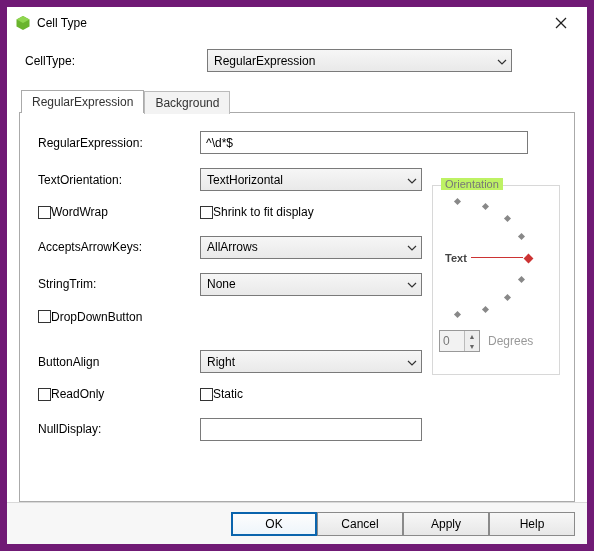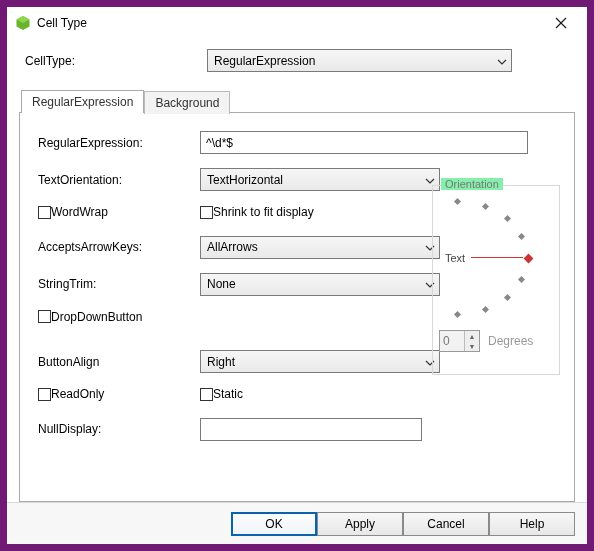--- a/index.html
+++ b/index.html
@@ -65,21 +65,21 @@
     font-size: 12px;
   }
   .combo .chev {
     position: absolute;
     right: 4px;
     top: 50%;
     transform: translateY(-50%);
     pointer-events: none;
   }
   .combo.wide { width: 305px; }
-  .combo.mid { width: 240px; }
+  .combo.mid { width: 222px; }
 
   .tabs-wrap {
     padding: 0 12px 0 12px;
     flex: 1;
     display: flex;
     flex-direction: column;
   }
   .tabbar {
     display: flex;
     align-items: flex-end;
@@ -159,30 +159,31 @@
     top: 72px;
     width: 128px;
     height: 190px;
     border: 1px solid #d8d8d8;
     padding: 6px 6px 6px 6px;
   }
   .orientation-box .legend {
     position: absolute;
     top: -8px;
     left: 8px;
-    background: #86efac;
+    background: #bef264;
     padding: 0 4px;
     color: #777;
     font-size: 11px;
   }
   .dial {
     position: relative;
     width: 116px;
     height: 130px;
     margin-top: 2px;
+    font-weight: bold;
   }
   .dot {
     position: absolute;
     width: 5px; height: 5px;
     transform: rotate(45deg);
     background: #888;
   }
   .dot.red { background: #c33; }
   .dial .textlabel {
     position: absolute;
@@ -418,18 +419,18 @@
           </div>
           <span class="deg-label">Degrees</span>
         </div>
       </div>
 
     </div>
   </div>
 
   <div class="footer">
     <div class="btn default">OK</div>
+    <div class="btn">Cancel</div>
     <div class="btn">Apply</div>
-    <div class="btn">Cancel</div>
     <div class="btn">Help</div>
   </div>
 
 </div>
 
 </body></html>

